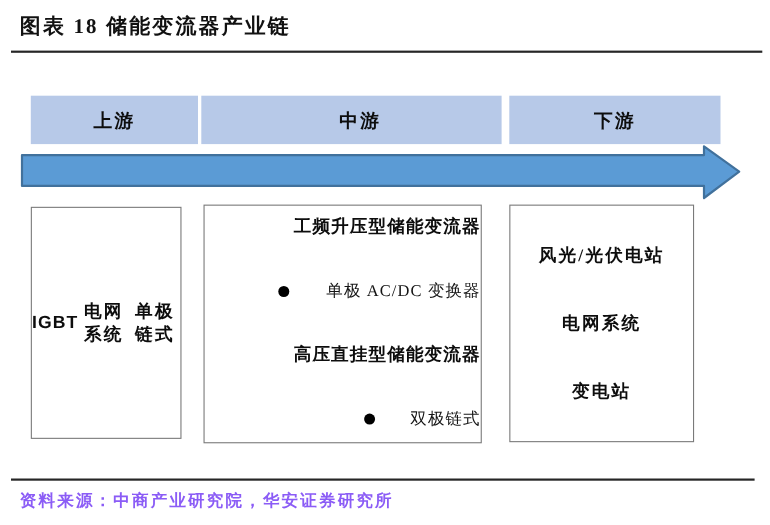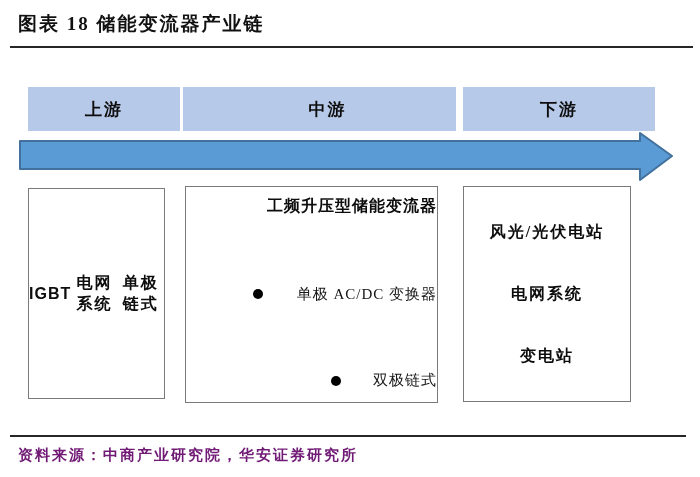--- a/index.html
+++ b/index.html
@@ -33,21 +33,21 @@
     left: 10px; top: 435px;
     width: 676px; height: 2px;
     background: #262626;
   }
   .source-line {
     position: absolute;
     left: 18px; top: 446px;
     font-size: 15px;
     font-weight: bold;
     letter-spacing: 2px;
-    color: #701a75;
+    color: #8b5cf6;
   }
 
   
   .stage-header {
     position: absolute;
     top: 87px; height: 44px;
     background: #b7c9e8;
     display: flex;
     align-items: center;
     justify-content: center;
@@ -160,20 +160,21 @@
     <div class="box-item">单极链式</div>
   </div>
 
   <div class="content-box middle">
     <div class="mid-heading">工频升压型储能变流器</div>
     <div class="bullet-row level1">
       <span class="bullet-dot"></span>
       <span class="bullet-gap"></span>
       <span>单极 AC/DC 变换器</span>
     </div>
+    <div class="mid-heading">高压直挂型储能变流器</div>
     <div class="bullet-row level2">
       <span class="bullet-dot"></span>
       <span class="bullet-gap"></span>
       <span>双极链式</span>
     </div>
   </div>
 
   <div class="content-box right">
     <div class="box-item">风光/光伏电站</div>
     <div class="box-item">电网系统</div>

